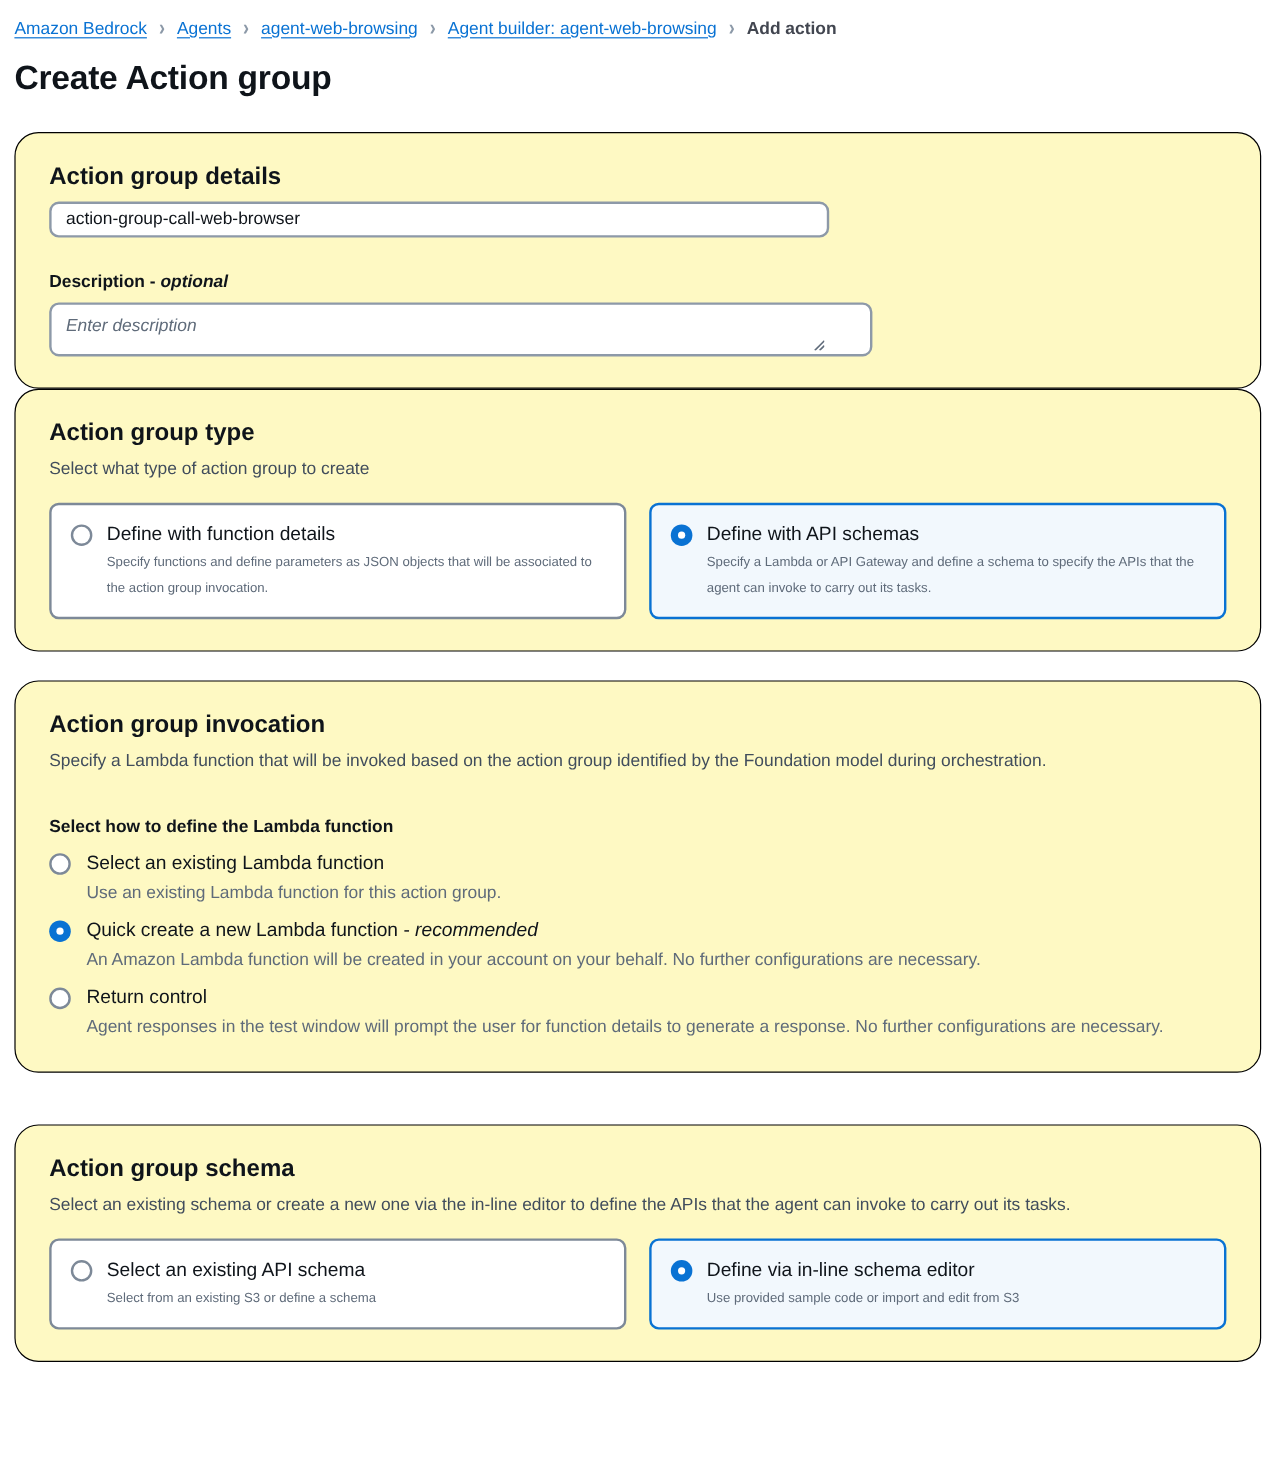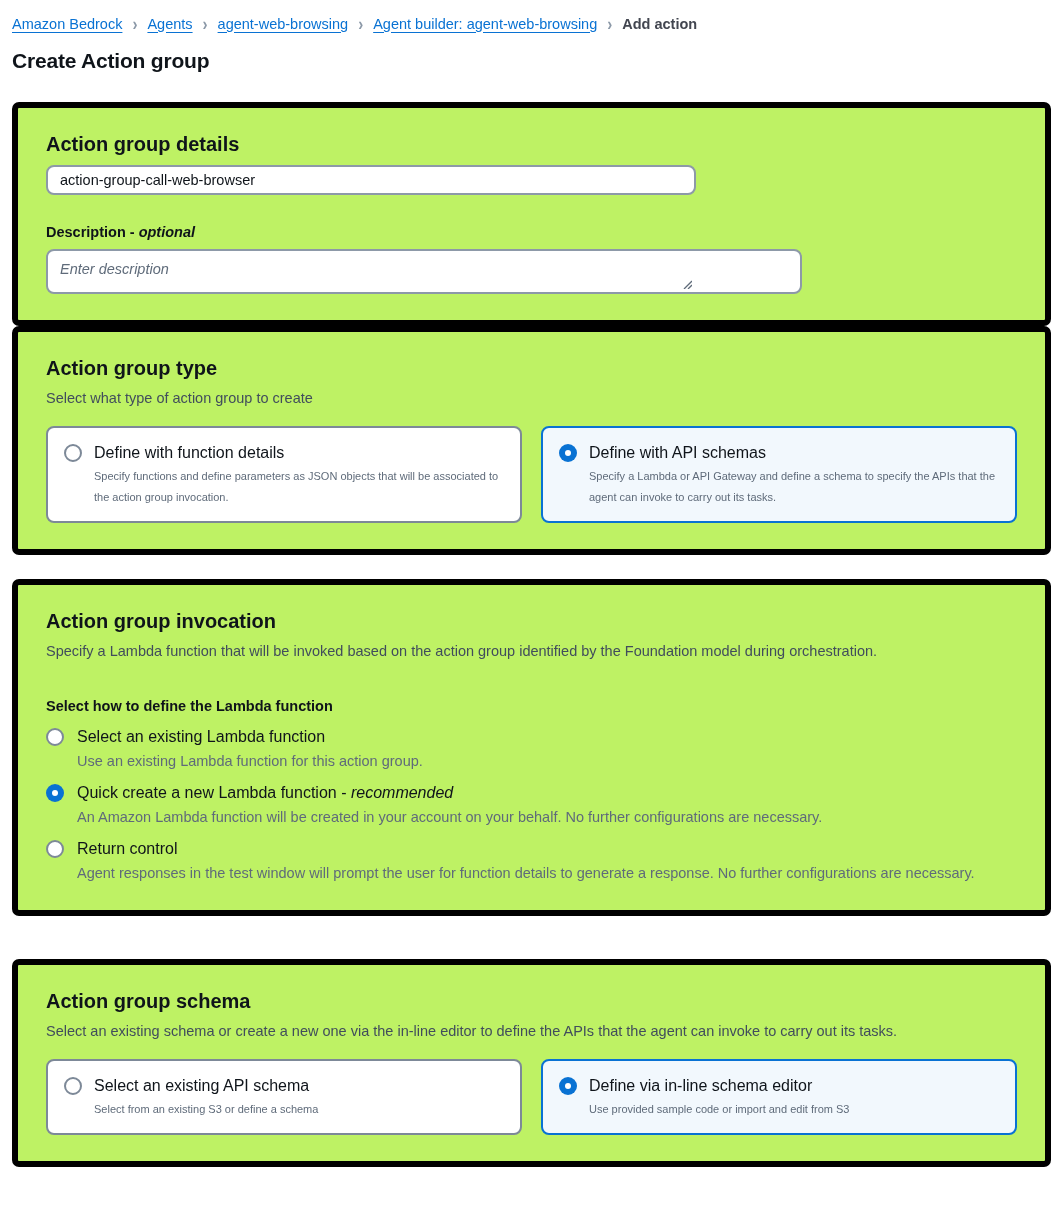--- a/index.html
+++ b/index.html
@@ -31,31 +31,31 @@
     font-weight: 700;
     transform: scaleY(1.25);
     display: inline-block;
     padding: 0 1px;
   }
   .crumb-current { color: #424650; font-weight: 700; }
 
   
   .page-title {
     margin-top: 17px;
-    font-size: 21px;
+    font-size: 28px;
     font-weight: 700;
     letter-spacing: -0.2px;
     color: #0f141a;
   }
 
   
   .card {
-    border: 6px solid #000000;
-    border-radius: 7px;
-    background: #bef264;
+    border: 1px solid #000000;
+    border-radius: 20px;
+    background: #fef9c3;
     padding: 25px 28px 26px 28px;
   }
   .card-1 { margin-top: 29px; }
   .card-2 { }
   .card-3 { margin-top: 24px; }
   .card-4 { margin-top: 43px; }
   .card h2 {
     font-size: 20px;
     font-weight: 700;
     color: #0f141a;
@@ -84,21 +84,21 @@
     padding: 13px 12px;
     font-size: 14.5px;
     font-family: "Liberation Sans", sans-serif;
     color: #0f141a;
     outline: none;
     background: #fff;
   }
   .textarea-wrap { position: relative; width: 650px; margin-top: 9px; }
   .text-area {
     display: block;
-    width: 756px; height: 45px;
+    width: 686px; height: 45px;
     border: 2px solid #8d99a8;
     border-radius: 8px;
     padding: 10px 12px;
     font-size: 14.5px;
     font-style: italic;
     font-family: "Liberation Sans", sans-serif;
     color: #0f141a;
     resize: none;
     outline: none;
     background: #fff;

